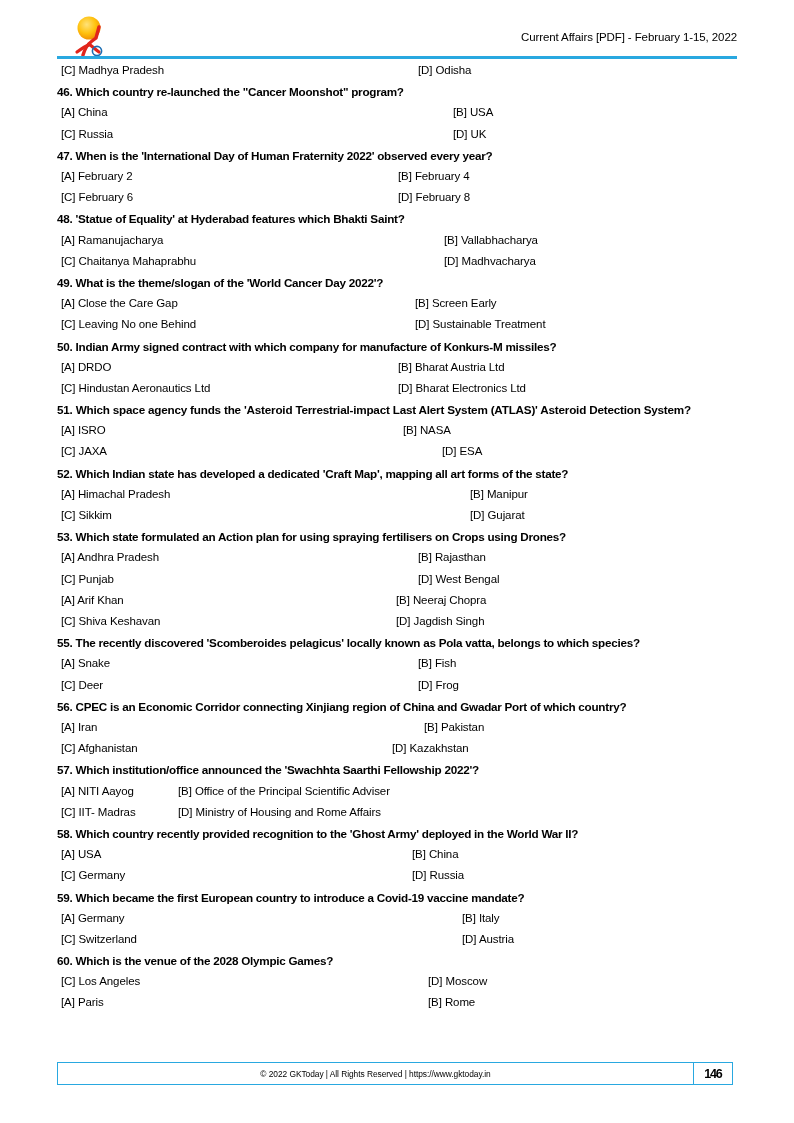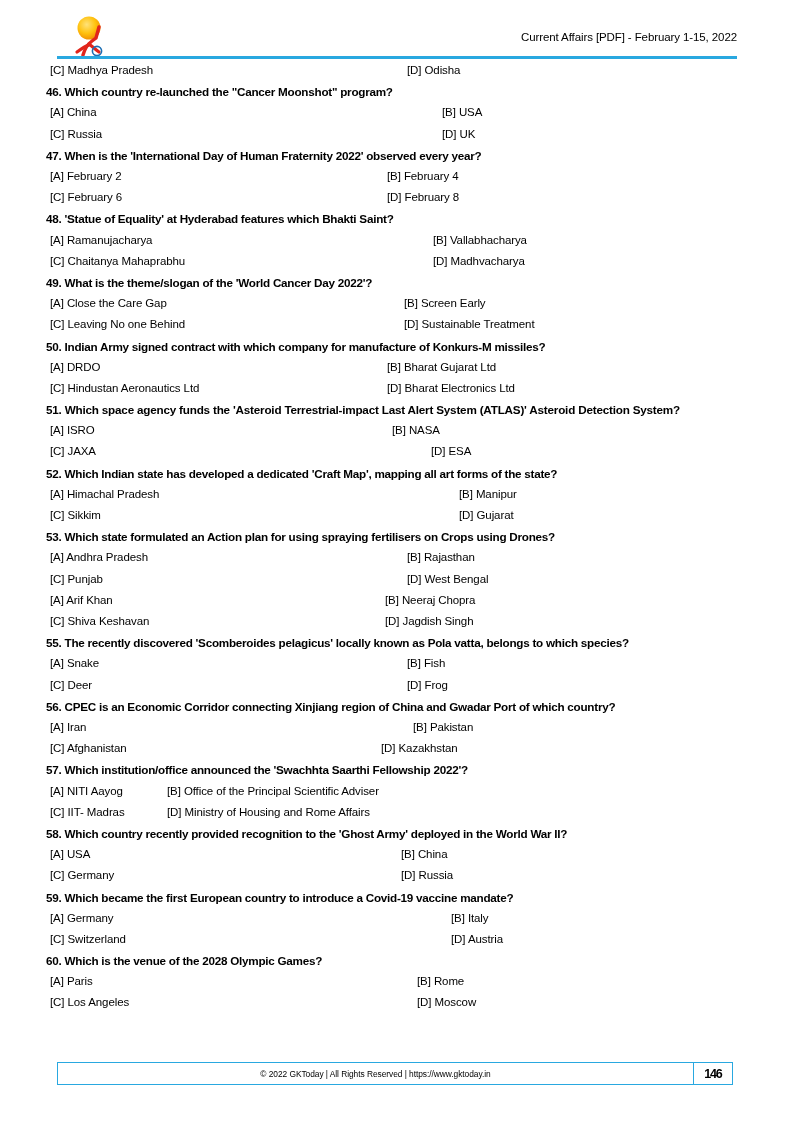--- a/index.html
+++ b/index.html
@@ -52,21 +52,21 @@
     left: 57px;
     top: 55.5px;
     width: 680px;
     height: 3px;
     background: #29a8e0;
   }
 
   
   .content {
     position: absolute;
-    left: 46px;
+    left: 57px;
     top: 60px;
     width: 700px;
   }
 
   .qline {
     position: relative;
     font-size: 11.7px;
     font-weight: bold;
     letter-spacing: -0.25px;
     line-height: 21.2px;
@@ -200,21 +200,21 @@
           <span class="opt-a"><span>[A]</span> <span>Close the Care Gap</span></span>
           <span class="opt-b" style="left: 358px;"><span>[B]</span> <span>Screen Early</span></span>
         </div>
         <div class="optrow">
           <span class="opt-a"><span>[C]</span> <span>Leaving No one Behind</span></span>
           <span class="opt-b" style="left: 358px;"><span>[D]</span> <span>Sustainable Treatment</span></span>
         </div>
         <div class="qline">50. Indian Army signed contract with which company for manufacture of Konkurs-M missiles?</div>
         <div class="optrow">
           <span class="opt-a"><span>[A]</span> <span>DRDO</span></span>
-          <span class="opt-b" style="left: 341px;"><span>[B]</span> <span>Bharat Gujarat Ltd</span></span>
+          <span class="opt-b" style="left: 341px;"><span>[B]</span> <span>Bharat Austria Ltd</span></span>
         </div>
         <div class="optrow">
           <span class="opt-a"><span>[C]</span> <span>Hindustan Aeronautics Ltd</span></span>
           <span class="opt-b" style="left: 341px;"><span>[D]</span> <span>Bharat Electronics Ltd</span></span>
         </div>
         <div class="qline wrap">51. Which space agency funds the 'Asteroid Terrestrial-impact Last Alert System (ATLAS)' Asteroid Detection System?</div>
         <div class="optrow">
           <span class="opt-a"><span>[A]</span> <span>ISRO</span></span>
           <span class="opt-b" style="left: 346px;"><span>[B]</span> <span>NASA</span></span>
         </div>
@@ -288,26 +288,26 @@
         <div class="optrow">
           <span class="opt-a"><span>[A]</span> <span>Germany</span></span>
           <span class="opt-b" style="left: 405px;"><span>[B]</span> <span>Italy</span></span>
         </div>
         <div class="optrow">
           <span class="opt-a"><span>[C]</span> <span>Switzerland</span></span>
           <span class="opt-b" style="left: 405px;"><span>[D]</span> <span>Austria</span></span>
         </div>
         <div class="qline">60. Which is the venue of the 2028 Olympic Games?</div>
         <div class="optrow">
+          <span class="opt-a"><span>[C]</span> <span>Los Angeles</span></span>
+          <span class="opt-b" style="left: 371px;"><span>[D]</span> <span>Moscow</span></span>
+        </div>
+        <div class="optrow">
           <span class="opt-a"><span>[A]</span> <span>Paris</span></span>
           <span class="opt-b" style="left: 371px;"><span>[B]</span> <span>Rome</span></span>
-        </div>
-        <div class="optrow">
-          <span class="opt-a"><span>[C]</span> <span>Los Angeles</span></span>
-          <span class="opt-b" style="left: 371px;"><span>[D]</span> <span>Moscow</span></span>
         </div>
       </div>
   </div>
 
   <div class="footer">
     <div class="footer-text">© 2022 GKToday | All Rights Reserved | https://www.gktoday.in</div>
     <div class="footer-page">146</div>
   </div>
 
 </div>

